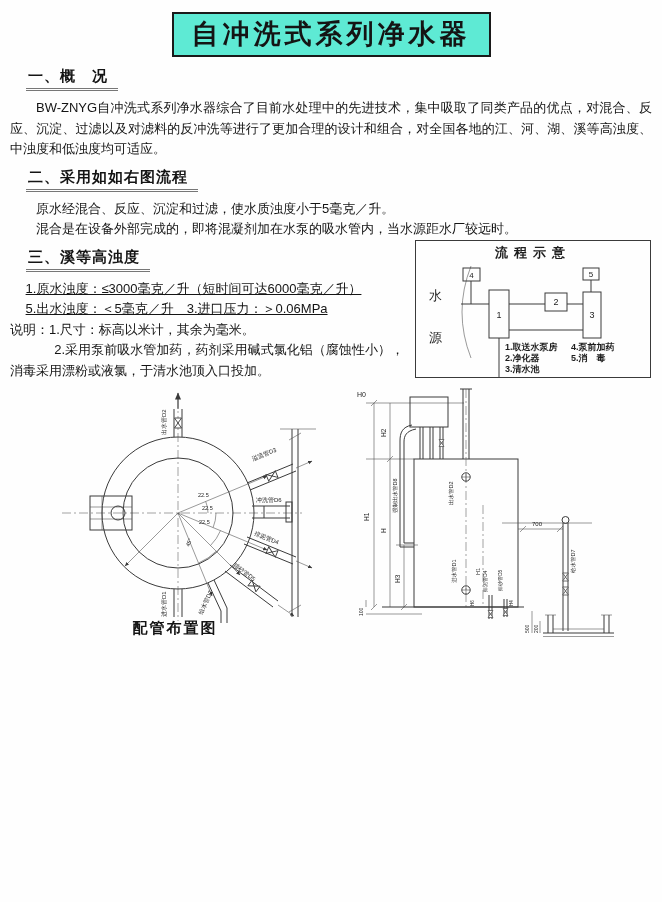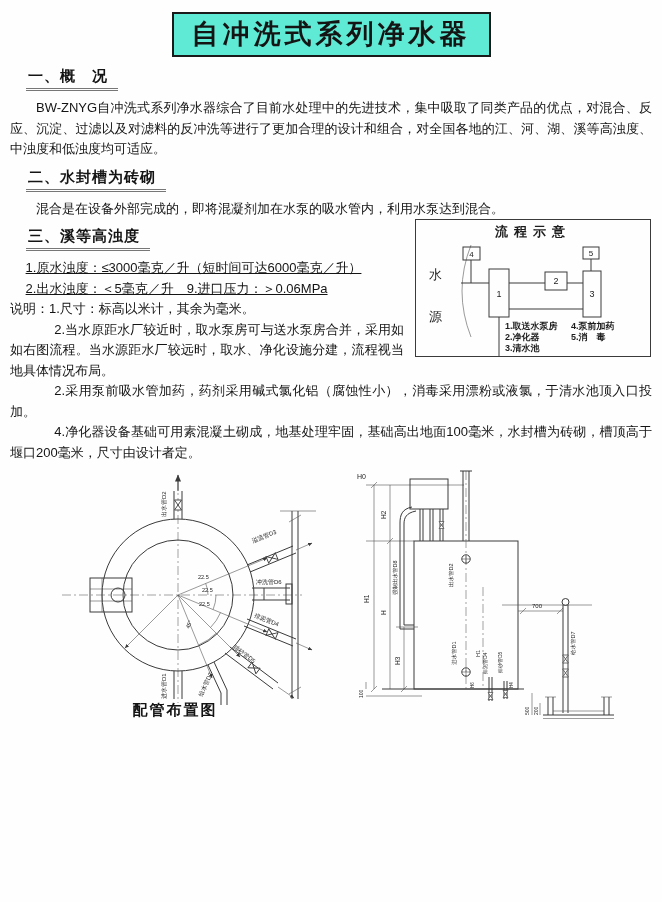--- a/index.html
+++ b/index.html
@@ -41,22 +41,23 @@
 
 <div class="page">
 
   <div class="title-wrap">
     <div class="title-box">自冲洗式系列净水器</div>
   </div>
 
   <h2 class="sec">一、概　况</h2>
   <p class="body ind">BW-ZNYG自冲洗式系列净水器综合了目前水处理中的先进技术，集中吸取了同类产品的优点，对混合、反应、沉淀、过滤以及对滤料的反冲洗等进行了更加合理的设计和组合，对全国各地的江、河、湖、溪等高浊度、中浊度和低浊度均可适应。</p>
 
-  <h2 class="sec">二、水封槽为砖砌</h2>
-  <p class="body ind">混合是在设备外部完成的，即将混凝剂加在水泵的吸水管内，利用水泵达到混合。</p>
+  <h2 class="sec">二、采用如如右图流程</h2>
+  <p class="body ind">原水经混合、反应、沉淀和过滤，使水质浊度小于5毫克／升。</p>
+  <p class="body ind">混合是在设备外部完成的，即将混凝剂加在水泵的吸水管内，当水源距水厂较远时。</p>
 
   <div class="flow-float">
     <svg viewBox="0 0 236 138" width="238" height="138">
       <rect class="ln" x="0.5" y="0.5" width="235" height="137"></rect>
       <text x="118" y="17" font-size="13" font-weight="bold" text-anchor="middle" letter-spacing="6">流程示意</text>
       <text x="14" y="60" font-size="13">水</text>
       <text x="14" y="102" font-size="13">源</text>
       <path class="thin" d="M56,26 Q38,72 56,118"></path>
       <line class="ln" x1="46" y1="64" x2="74" y2="64"></line>
       <rect class="ln" x="48" y="28" width="17" height="13"></rect>
@@ -78,25 +79,23 @@
       <text x="90" y="110" font-size="9" font-weight="bold">1.取送水泵房</text>
       <text x="90" y="121" font-size="9" font-weight="bold">2.净化器</text>
       <text x="90" y="132" font-size="9" font-weight="bold">3.清水池</text>
       <text x="156" y="110" font-size="9" font-weight="bold">4.泵前加药</text>
       <text x="156" y="121" font-size="9" font-weight="bold">5.消　毒</text>
     </svg>
   </div>
 
   <h2 class="sec">三、溪等高浊度</h2>
   <p class="body item">1.原水浊度：≤3000毫克／升（短时间可达6000毫克／升）</p>
-  <p class="body item">2.出水浊度：＜5毫克／升　9.进口压力：＞0.06MPa</p>
+  <p class="body item">5.出水浊度：＜5毫克／升　3.进口压力：＞0.06MPa</p>
   <p class="body">说明：1.尺寸：标高以米计，其余为毫米。</p>
-  <p class="body note">2.当水原距水厂较近时，取水泵房可与送水泵房合并，采用如如右图流程。当水源距水厂较远时，取水、净化设施分建，流程视当地具体情况布局。</p>
   <p class="body note">2.采用泵前吸水管加药，药剂采用碱式氯化铝（腐蚀性小），消毒采用漂粉或液氯，于清水池顶入口投加。</p>
-  <p class="body note">4.净化器设备基础可用素混凝土砌成，地基处理牢固，基础高出地面100毫米，水封槽为砖砌，槽顶高于堰口200毫米，尺寸由设计者定。</p>
 
   <div class="figures">
 
     <div class="fig-left">
       <svg viewBox="0 0 290 238" width="290" height="238">
         <defs>
           <marker id="ar1" markerWidth="8" markerHeight="8" refX="6.5" refY="3" orient="auto">
             <path d="M0,0 L7,3 L0,6 z" fill="#3a3a3a"></path>
           </marker>
         </defs>

